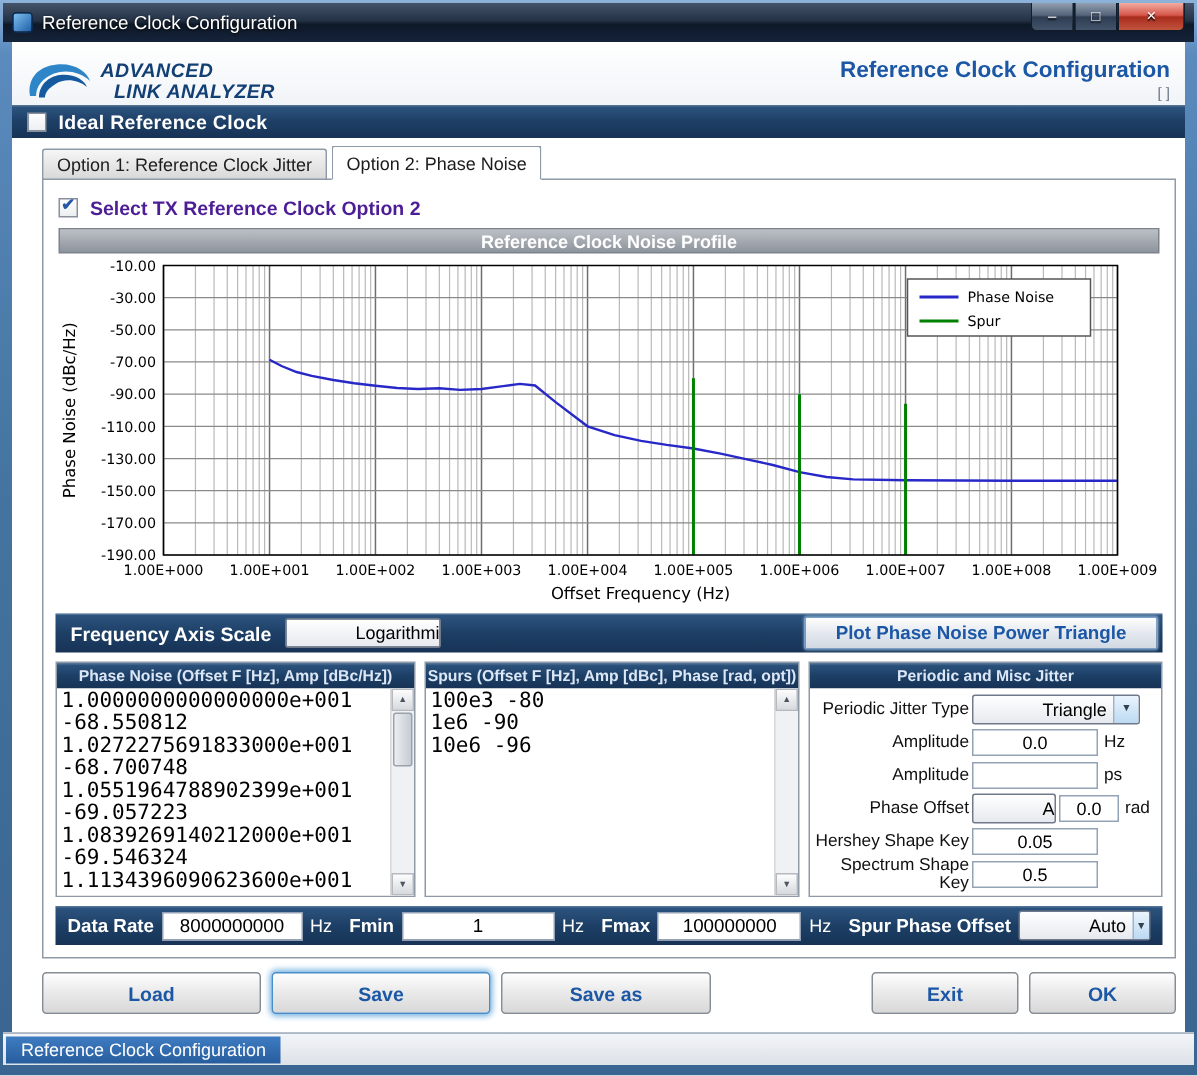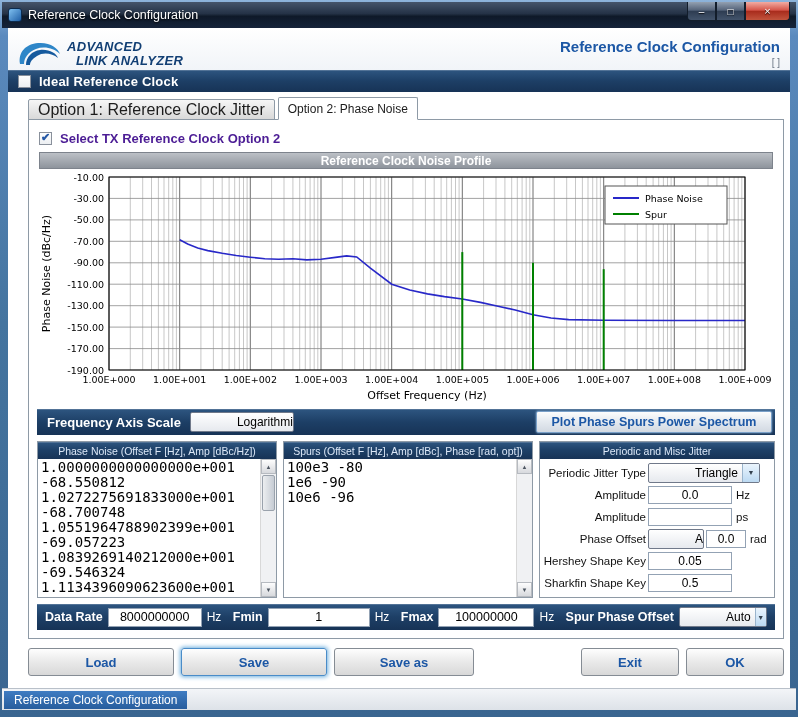--- a/index.html
+++ b/index.html
@@ -42,21 +42,21 @@
 
   .ideal-bar { height:22px; display:flex; align-items:center; gap:8px; padding:0 10px; }
   .ideal-label { color:#fff; font-weight:bold; font-size:13px; letter-spacing:.2px; }
 
   .cb { width:13px; height:13px; flex:none; background:linear-gradient(180deg,#fdfdfd,#eceff2);
     border:1px solid #89909b; display:flex; align-items:center; justify-content:center; }
   .cb .mark { color:#2457a5; font-size:11px; font-weight:bold; line-height:1; margin-top:-1px; }
 
   
   .tabs { display:flex; align-items:flex-end; padding:5px 0 0 20px; margin-bottom:-1px; position:relative; z-index:3; }
-  .tab { height:21px; display:flex; align-items:center; padding:0 9px; font-size:16px; color:#1c1c1c;
+  .tab { height:21px; display:flex; align-items:center; padding:0 9px; font-size:12px; color:#1c1c1c;
     background:linear-gradient(180deg,#f6f6f6,#d9d9d9); border:1px solid #8e9aa6;
     border-radius:2px 2px 0 0; margin-right:3px; cursor:default; }
   .tab.active { height:23px; background:#fff; border-bottom:1px solid #fff; font-size:12px; }
 
   .main-panel { margin:0 6px 0 20px; border:1px solid #8e9aa6; background:#fff;
     padding:6px 8px 8px; position:relative; z-index:1; }
 
   .select-row { display:flex; align-items:center; gap:8px; height:20px; margin:2px 0 4px 2px; }
   .select-label { color:#4c1d95; font-weight:bold; font-size:13px; }
 
@@ -79,21 +79,21 @@
     background:linear-gradient(180deg,#eaf4fd,#bcd9f2); border-left:1px solid #9ab4cc; }
   .combo-arrow i { font-style:normal; font-size:7px; color:#33414f; }
 
   .plot-btn { margin-left:auto; width:236px; height:22px;
     background:linear-gradient(180deg,#fdfdfd,#e4e9ef 50%,#d2d9e2);
     border:1px solid #7aa0c8; border-radius:2px; color:#1c57a5; font-weight:bold; font-size:12.5px;
     font-family:inherit; box-shadow:0 0 2px #9cc2e4; }
 
   .panels { display:flex; gap:6px; margin-top:6px; }
   .panel { border:1px solid #8e9aa6; background:#fff; }
-  .panel-header { height:17px; color:#dbe7f7; font-weight:normal; font-size:10.5px;
+  .panel-header { height:17px; color:#dbe7f7; font-weight:bold; font-size:10.5px;
     display:flex; align-items:center; justify-content:center; white-space:nowrap; overflow:hidden; }
   .panel-body { position:relative; height:138px; background:#fff; overflow:hidden; }
 
   .mono-text { font-family:"DejaVu Sans Mono",monospace; font-size:14px; line-height:15px;
     padding:1px 0 0 3px; white-space:pre-wrap; word-break:break-all; width:25ch; color:#000; }
 
   .scrollbar { position:absolute; right:0; top:0; bottom:0; width:16px; background:#f0f1f3; border-left:1px solid #d8d8d8; }
   .sb-btn { position:absolute; left:0; right:0; height:15px; background:linear-gradient(180deg,#fdfdfd,#d7d9dd);
     border:1px solid #b6bac0; display:flex; align-items:center; justify-content:center; }
   .sb-btn i { font-style:normal; font-size:6px; color:#4c5560; }
@@ -319,21 +319,21 @@
         </svg>
 
       <div class="freq-bar navy">
         <span class="bar-label">Frequency Axis Scale</span>
         <div class="combo" style="width:104px">
           <span class="combo-val">Logarithmic</span>
           <span class="combo-arrow">
               <i>▼</i>
             </span>
         </div>
-        <button class="plot-btn">Plot Phase Spurs Power Spectrum</button>
+        <button class="plot-btn">Plot Phase Noise Power Triangle</button>
       </div>
 
       <div class="panels">
 
         <div class="panel" style="width:240px">
           <div class="panel-header navy">Phase Noise (Offset F [Hz], Amp [dBc/Hz])</div>
           <div class="panel-body">
             <div class="mono-text">1.0000000000000000e+001 -68.550812
 1.0272275691833000e+001 -68.700748
 1.0551964788902399e+001 -69.057223
@@ -405,21 +405,21 @@
               <input class="j-input" style="width: 40px;" value="0.0">
               <span class="j-unit">rad</span>
             </div>
 
             <div class="j-row">
               <span class="j-label">Hershey Shape Key</span>
               <input class="j-input" style="width: 84px;" value="0.05">
             </div>
 
             <div class="j-row">
-              <span class="j-label">Sharkfin Shape Key</span>
+              <span class="j-label">Spectrum Shape Key</span>
               <input class="j-input" style="width: 84px;" value="0.5">
             </div>
 
           </div>
         </div>
       </div>
 
       <div class="bottom-bar navy">
         <div class="bb-group">
           <span class="bb-label">Data Rate</span>

